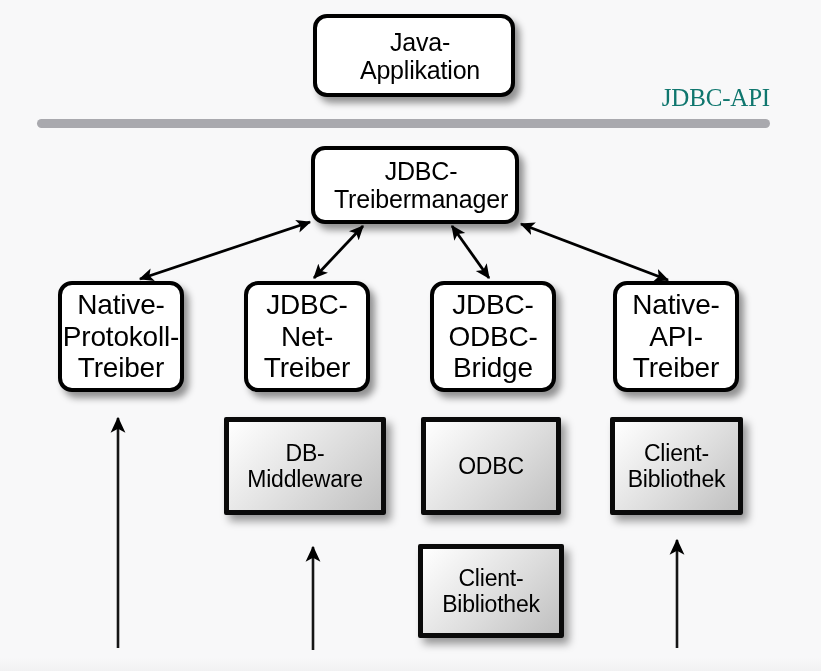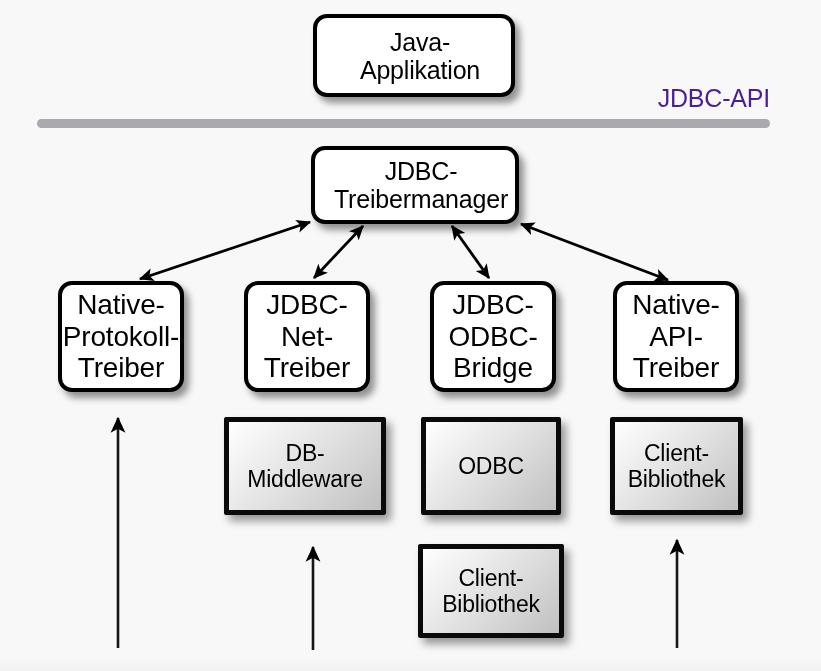--- a/index.html
+++ b/index.html
@@ -81,24 +81,25 @@
     height: 9px;
     background: #a9a9ae;
     border-radius: 5px;
     z-index: 4;
   }
   #api-label {
     position: absolute;
     right: 51px;
     top: 84px;
     font-size: 25px;
-    color: #4c1d95;
+    color: #0f766e;
     letter-spacing: -0.2px;
     z-index: 6;
     white-space: nowrap;
+    font-family: Liberation Serif, serif;
   }
 
   
   #bottom-band {
     position: absolute;
     left: 0;
     bottom: 0;
     width: 821px;
     height: 14px;
     background: linear-gradient(to bottom, rgba(248,248,249,0) 0%, #f1f1f2 100%);

